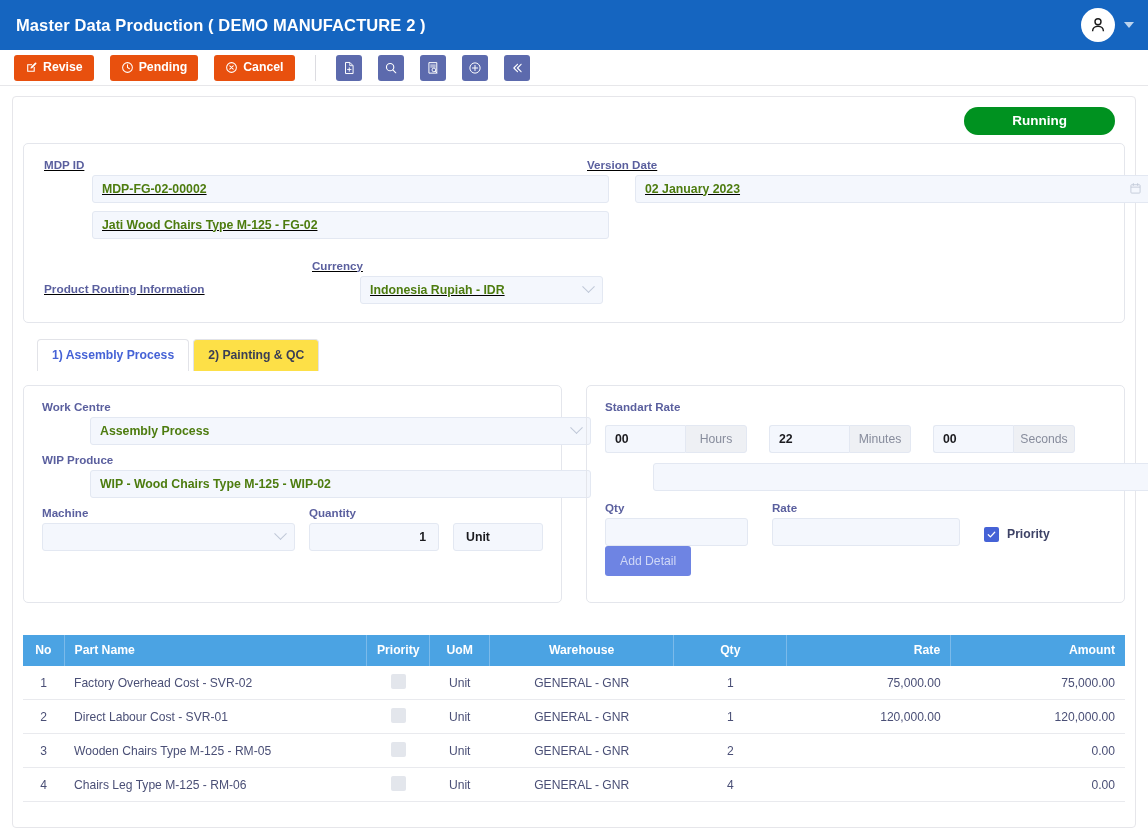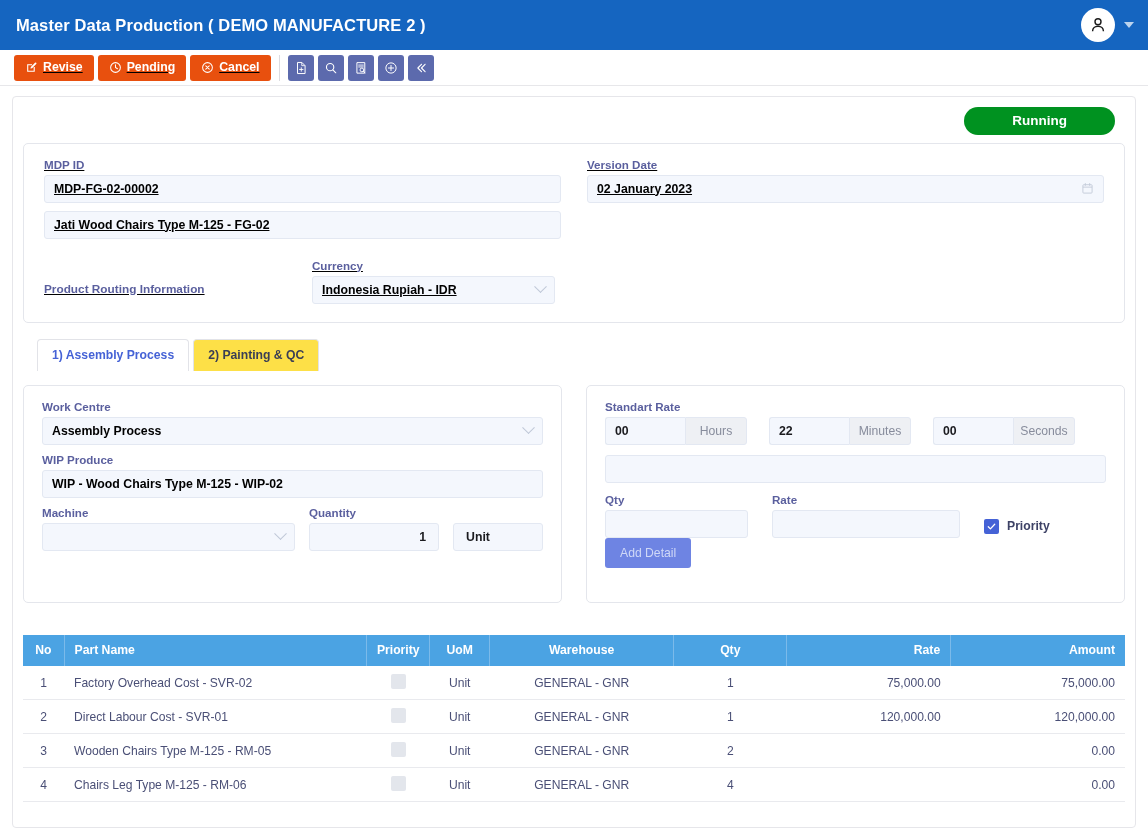--- a/index.html
+++ b/index.html
@@ -38,25 +38,24 @@
     border-left: 5px solid transparent;
     border-right: 5px solid transparent;
     border-top: 6px solid #bcd4ee;
   }
 
   
   .toolbar {
     height: 36px;
     display: flex;
     align-items: center;
-    gap: 4px;
+    gap: 16px;
     padding: 0 0 0 14px;
     background: #ffffff;
     border-bottom: 1px solid #e7e7ea;
-    text-decoration: underline;
   }
   .btn-action {
     height: 26px;
     background: #E8500E;
     color: #ffffff;
     border: none;
     border-radius: 3px;
     font-family: "Liberation Sans", sans-serif;
     font-size: 12.3px;
     font-weight: bold;
@@ -134,23 +133,24 @@
   .f-input {
     width: 100%;
     height: 28px;
     background: #F4F7FD;
     border: 1px solid #e3e8f2;
     border-radius: 3px;
     padding: 0 9px;
     font-family: "Liberation Sans", sans-serif;
     font-size: 12.3px;
     font-weight: bold;
-    color: #000000;
+    color: #4d7c0f;
     display: flex;
     align-items: center;
+    margin-left: 48px;
   }
   .f-input.with-icon { justify-content: space-between; }
   .f-input .icon-right { color: #b9c3d4; font-size: 12px; display:flex; }
   .chev {
     width: 9px; height: 9px;
     border-right: 1.6px solid #c0c8d8;
     border-bottom: 1.6px solid #c0c8d8;
     transform: rotate(45deg) translate(-2px,-2px);
   }
 
@@ -232,21 +232,21 @@
   .inline-grp .addon {
     width: 62px;
     background: #eef0f4;
     border: 1px solid #e3e8f2;
     border-radius: 0 3px 3px 0;
     display: flex; align-items: center; justify-content: center;
     font-size: 12.2px;
     color: #878c9c;
   }
   .time-row { display: flex; gap: 22px; }
-  .time-row .inline-grp { width: 142px; }
+  .time-row .inline-grp { width: 142px; margin-top: 8px; }
 
   .qty-rate-row {
     display: grid;
     grid-template-columns: 143px 188px 1fr;
     column-gap: 24px;
     align-items: end;
   }
   .empty-input {
     height: 28px;
     background: #F4F7FD;

